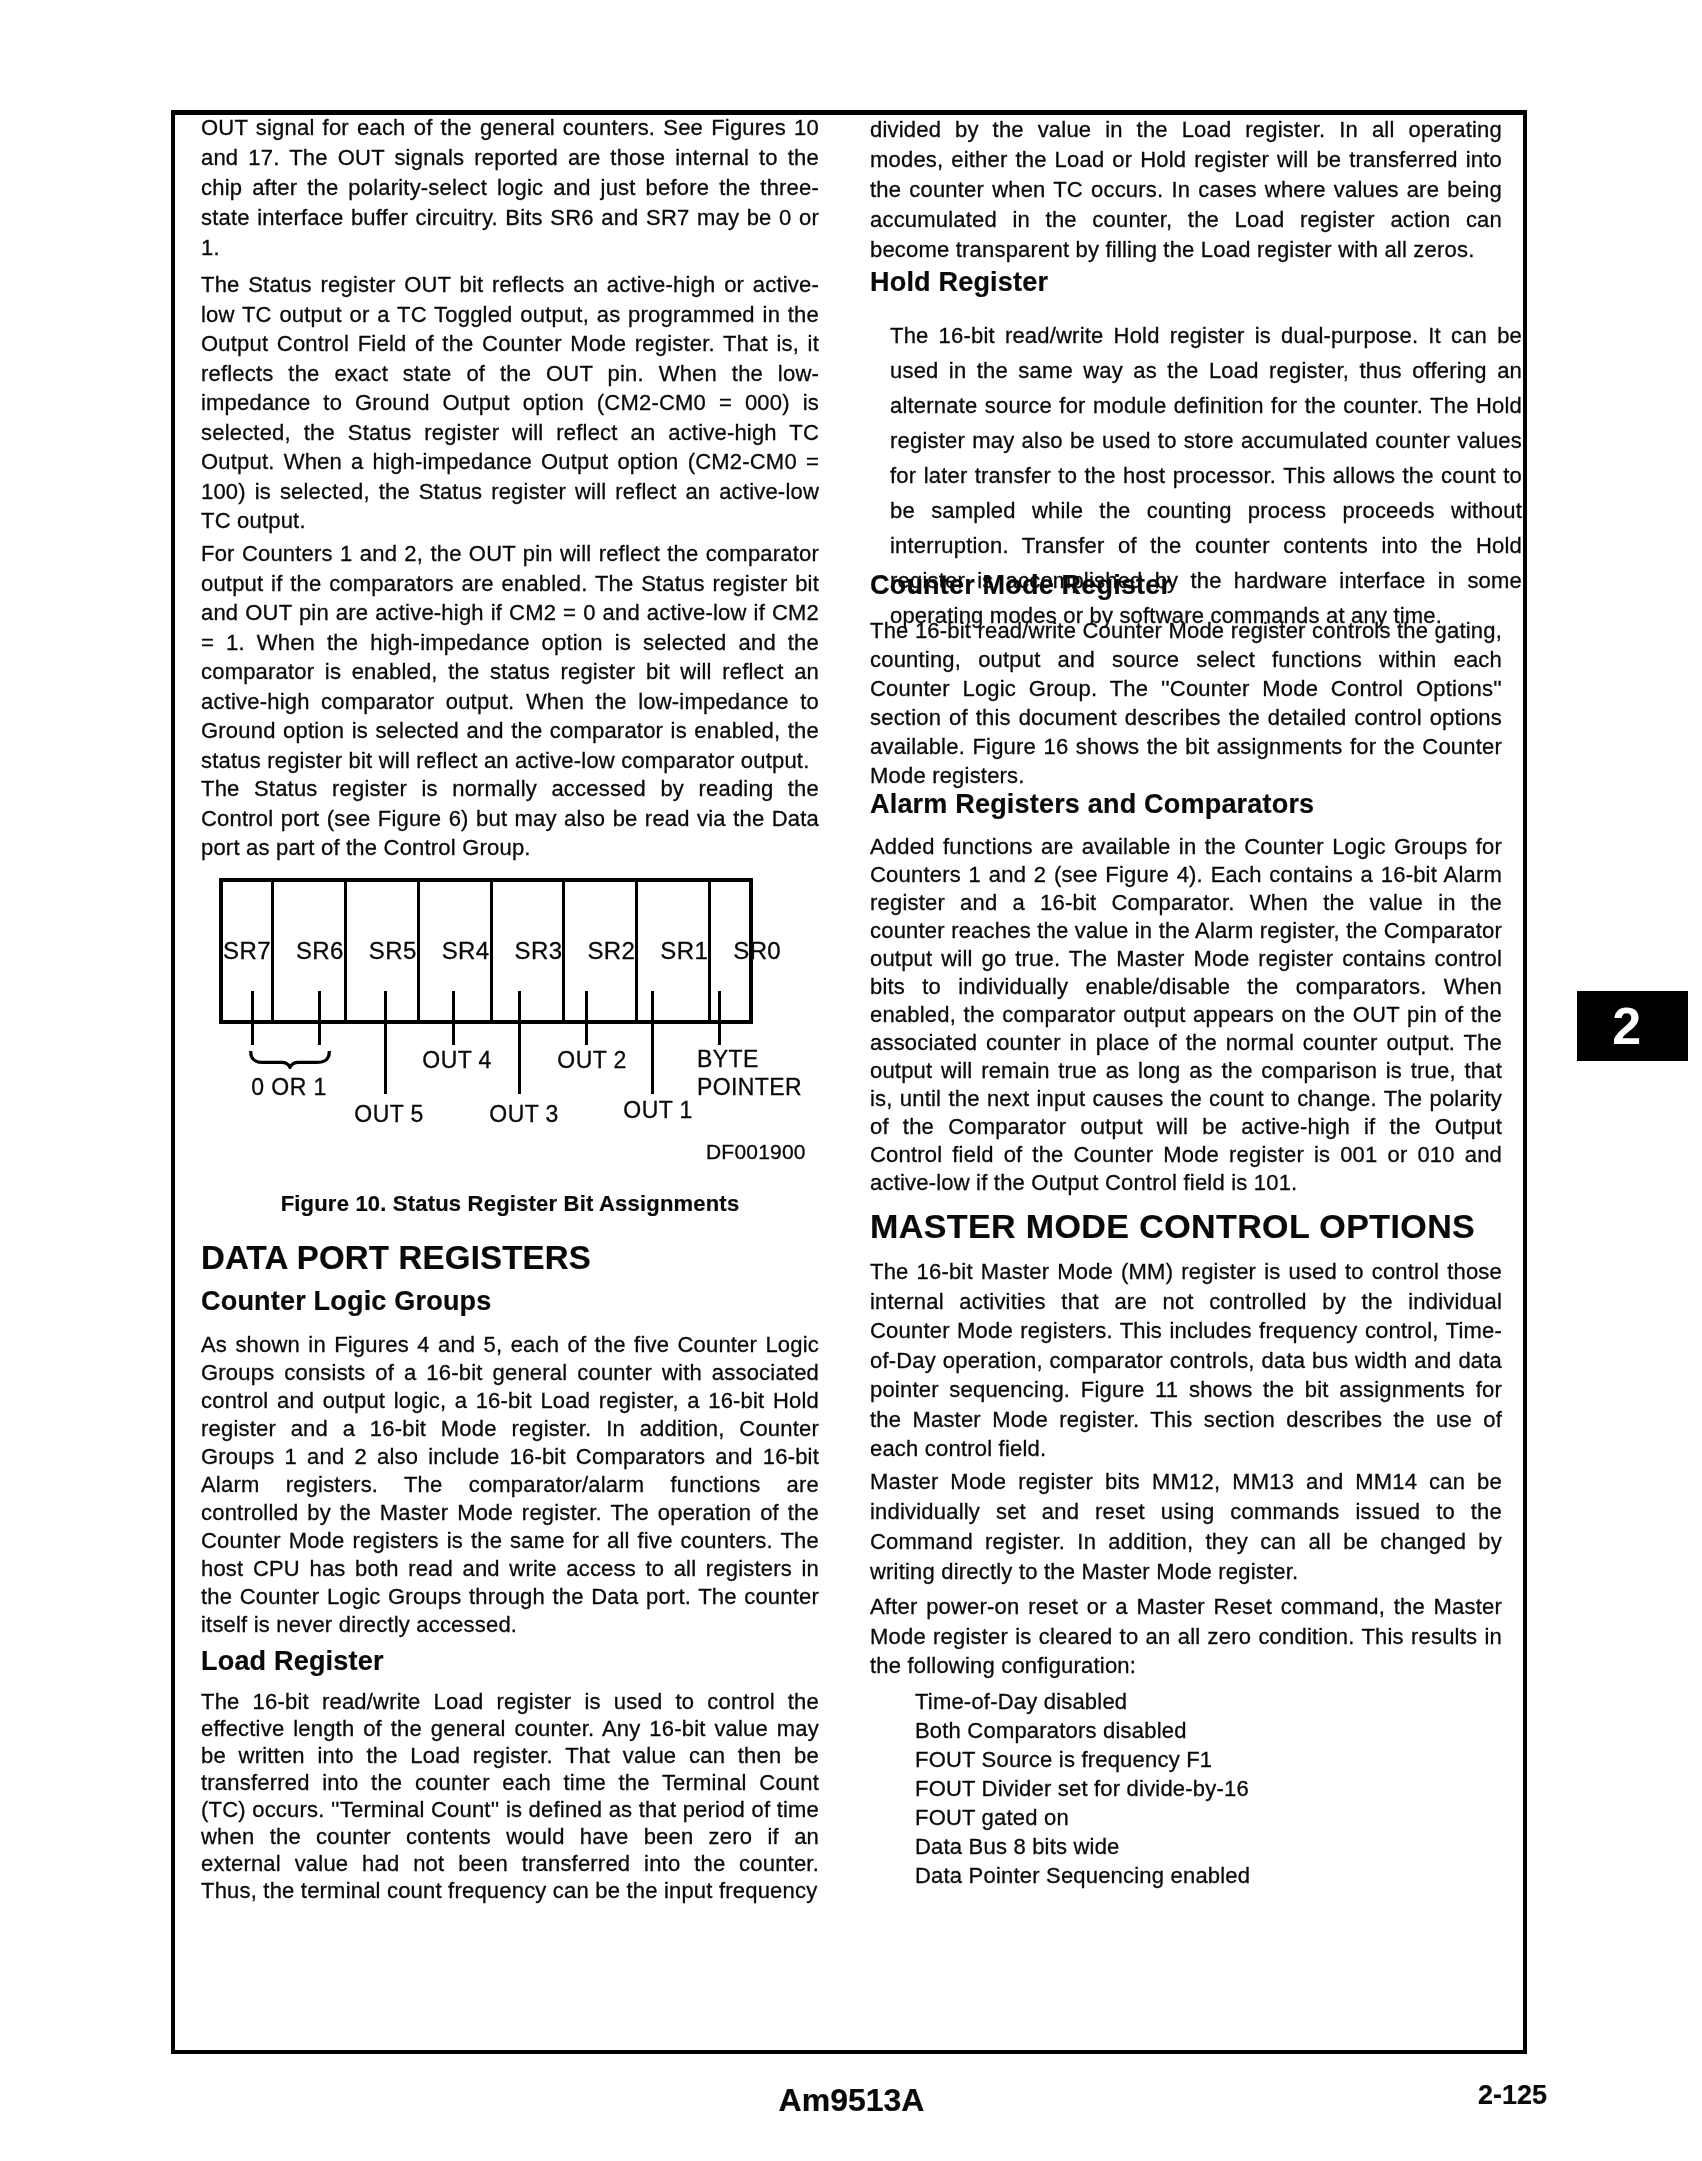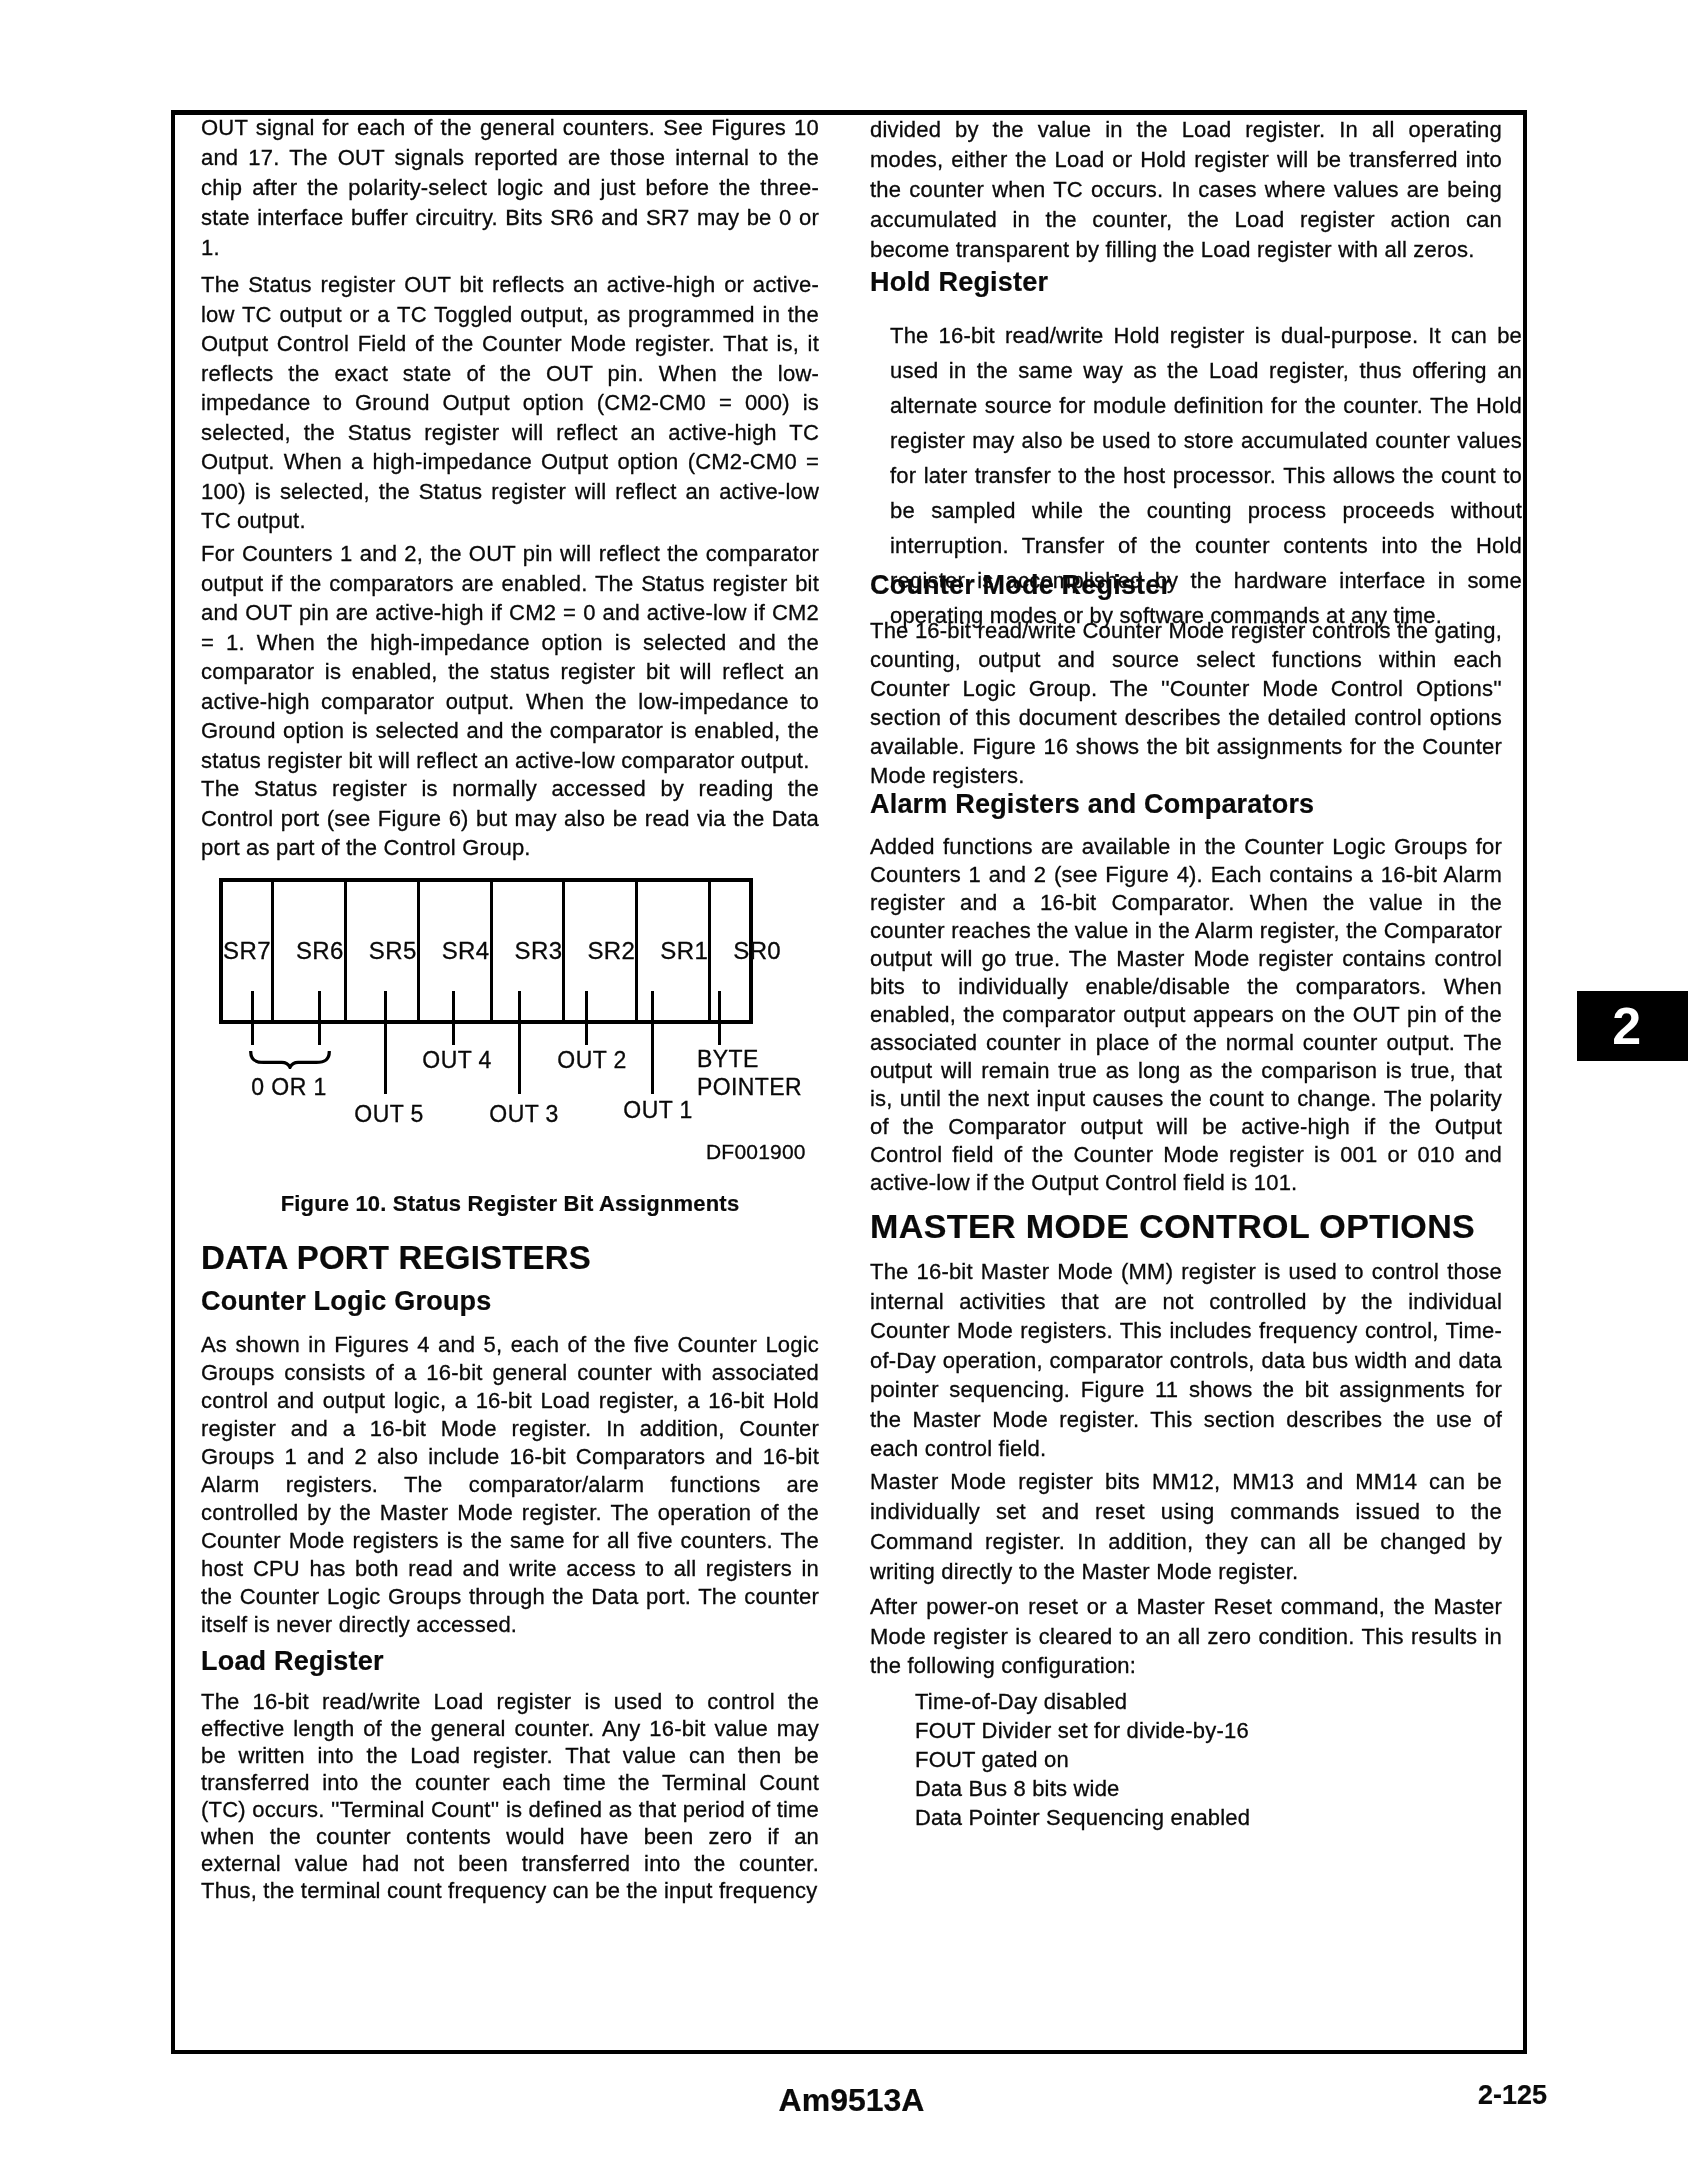--- a/index.html
+++ b/index.html
@@ -188,20 +188,22 @@
   <p class="body rcol rp3">The 16-bit read/write Counter Mode register controls the gating, counting, output and source select functions within each Counter Logic Group. The ''Counter Mode Control Options'' section of this document describes the detailed control options available. Figure 16 shows the bit assignments for the Counter Mode registers.</p>
   <h2 class="heading h-arc">Alarm Registers and Comparators</h2>
   <p class="body rcol rp4">Added functions are available in the Counter Logic Groups for Counters 1 and 2 (see Figure 4). Each contains a 16-bit Alarm register and a 16-bit Comparator. When the value in the counter reaches the value in the Alarm register, the Comparator output will go true. The Master Mode register contains control bits to individually enable/disable the comparators. When enabled, the comparator output appears on the OUT pin of the associated counter in place of the normal counter output. The output will remain true as long as the comparison is true, that is, until the next input causes the count to change. The polarity of the Comparator output will be active-high if the Output Control field of the Counter Mode register is 001 or 010 and active-low if the Output Control field is 101.</p>
   <h1 class="heading h-mmco">MASTER MODE CONTROL OPTIONS</h1>
   <p class="body rcol rp5">The 16-bit Master Mode (MM) register is used to control those internal activities that are not controlled by the individual Counter Mode registers. This includes frequency control, Time-of-Day operation, comparator controls, data bus width and data pointer sequencing. Figure 11 shows the bit assignments for the Master Mode register. This section describes the use of each control field.</p>
   <p class="body rcol rp6">Master Mode register bits MM12, MM13 and MM14 can be individually set and reset using commands issued to the Command register. In addition, they can all be changed by writing directly to the Master Mode register.</p>
   <p class="body rcol rp7">After power-on reset or a Master Reset command, the Master Mode register is cleared to an all zero condition. This results in the following configuration:</p>
 
   <div class="config-list">
     <div class="config-item">Time-of-Day disabled</div>
+    <div class="config-item">Both Comparators disabled</div>
+    <div class="config-item">FOUT Source is frequency F1</div>
     <div class="config-item">FOUT Divider set for divide-by-16</div>
     <div class="config-item">FOUT gated on</div>
     <div class="config-item">Data Bus 8 bits wide</div>
     <div class="config-item">Data Pointer Sequencing enabled</div>
   </div>
 
   <div class="chapter-tab">2</div>
 
   <p class="footer-title">Am9513A</p>
   <p class="footer-page">2-125</p>

